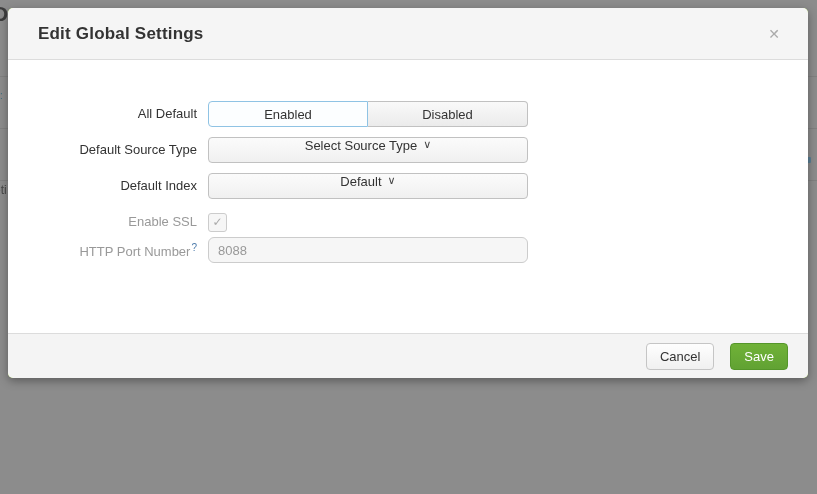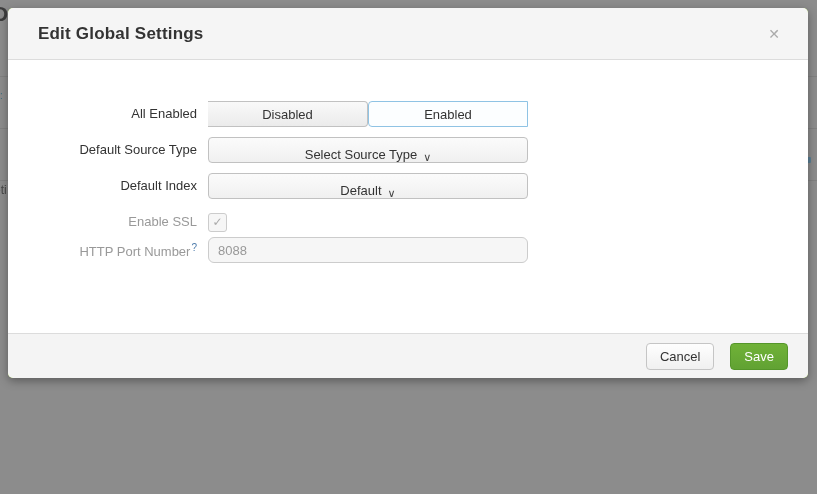--- a/index.html
+++ b/index.html
@@ -98,21 +98,21 @@
     border-radius: 0 4px 4px 0;
   }
 
   
   .dropdown-btn {
     width: 320px; height: 26px;
     background: linear-gradient(#fbfbfb, #f0f0f0);
     border: 1px solid #c1c1c1;
     border-radius: 4px;
     font-size: 13px; color: #333333;
-    display: flex; align-items: flex-end; justify-content: center;
+    display: flex; align-items: flex-start; justify-content: center;
     gap: 6px;
     cursor: pointer; user-select: none;
   }
   .chevron { font-size: 11px; color: #444444; line-height: 1; position: relative; top: 1px; }
 
   
   .checkbox {
     width: 19px; height: 19px;
     background: #f6f6f6;
     border: 1px solid #cccccc;
@@ -181,25 +181,25 @@
 <div class="modal">
 
   <div class="modal-header">
     <div class="modal-title">Edit Global Settings</div>
     <div class="modal-close">✕</div>
   </div>
 
   <div class="modal-body">
 
     <div class="form-row">
-      <div class="form-label">All Enabled</div>
+      <div class="form-label">All Default</div>
       <div class="form-control-col">
         <div class="btn-group">
+          <div class="btn-toggle active">Enabled</div>
           <div class="btn-toggle inactive">Disabled</div>
-          <div class="btn-toggle active">Enabled</div>
         </div>
       </div>
     </div>
 
     <div class="form-row">
       <div class="form-label">Default Source Type</div>
       <div class="form-control-col">
         <div class="dropdown-btn">
           <span>Select Source Type</span>
           <span class="chevron">∨</span>

